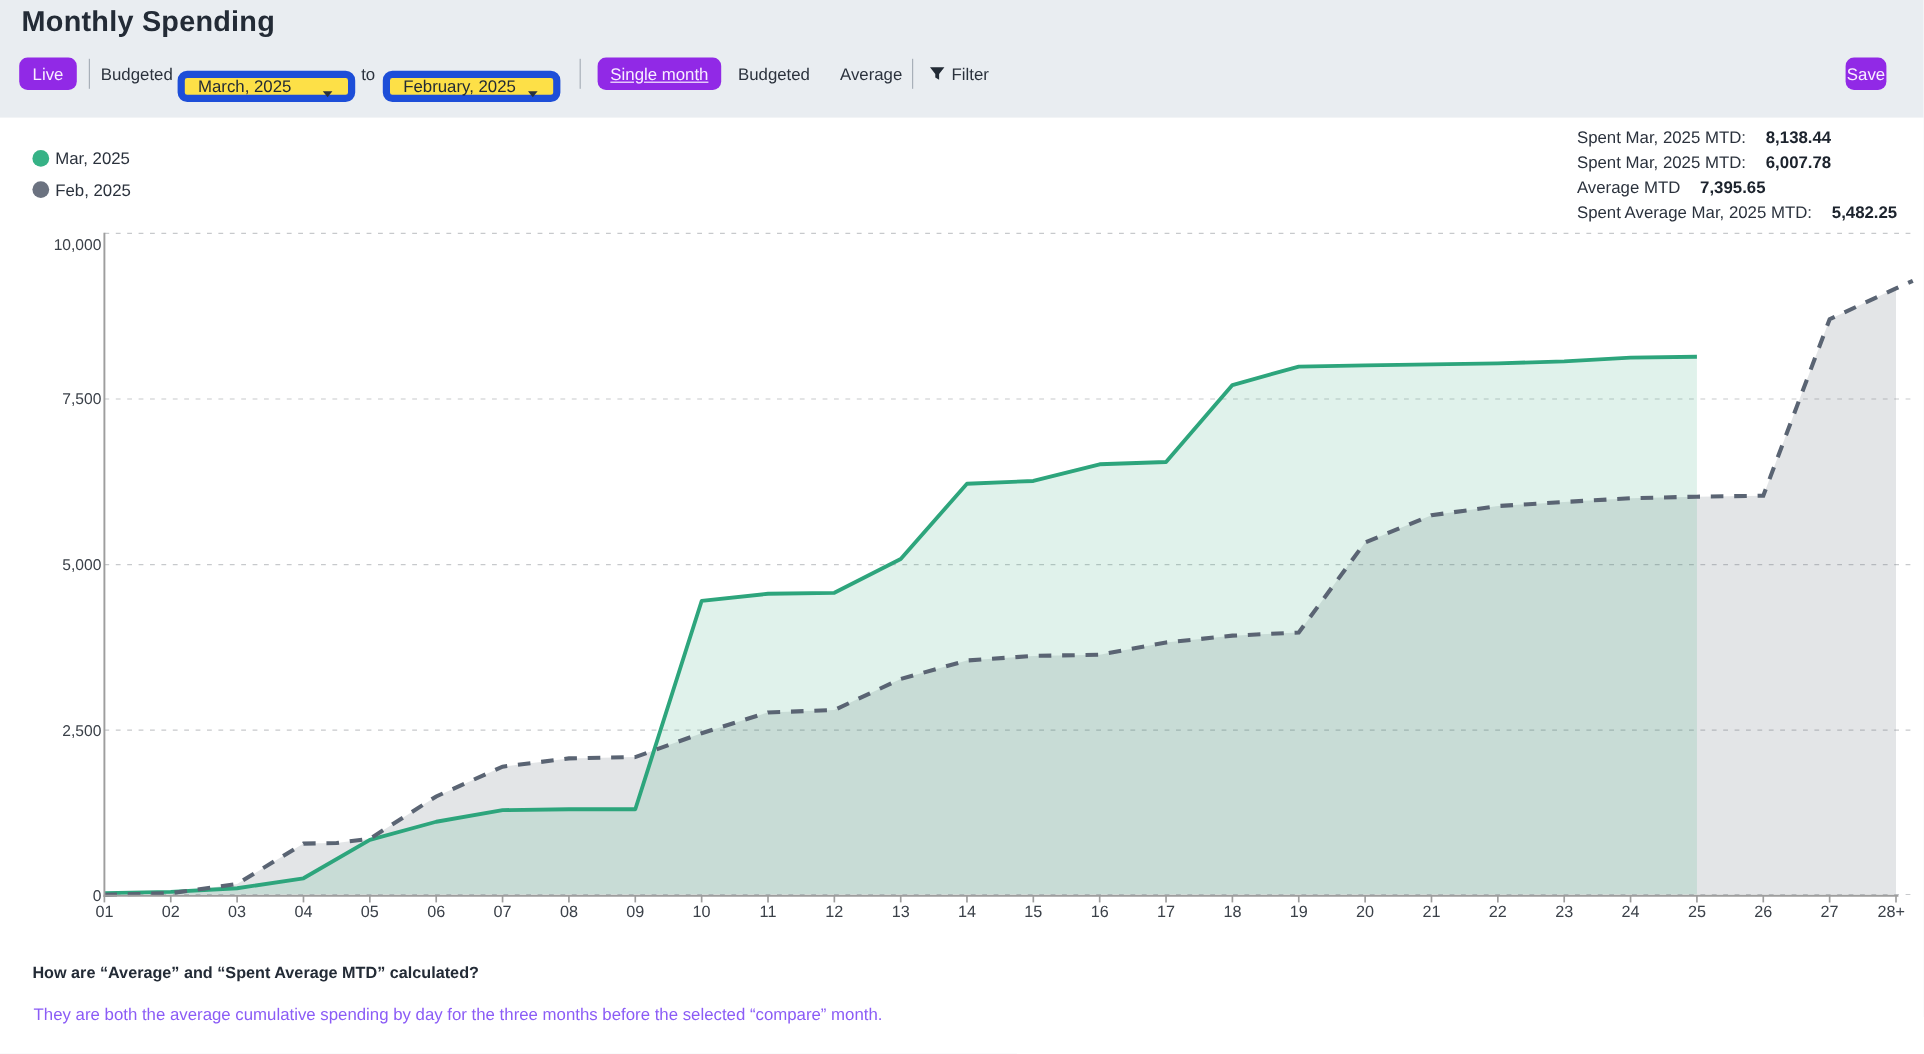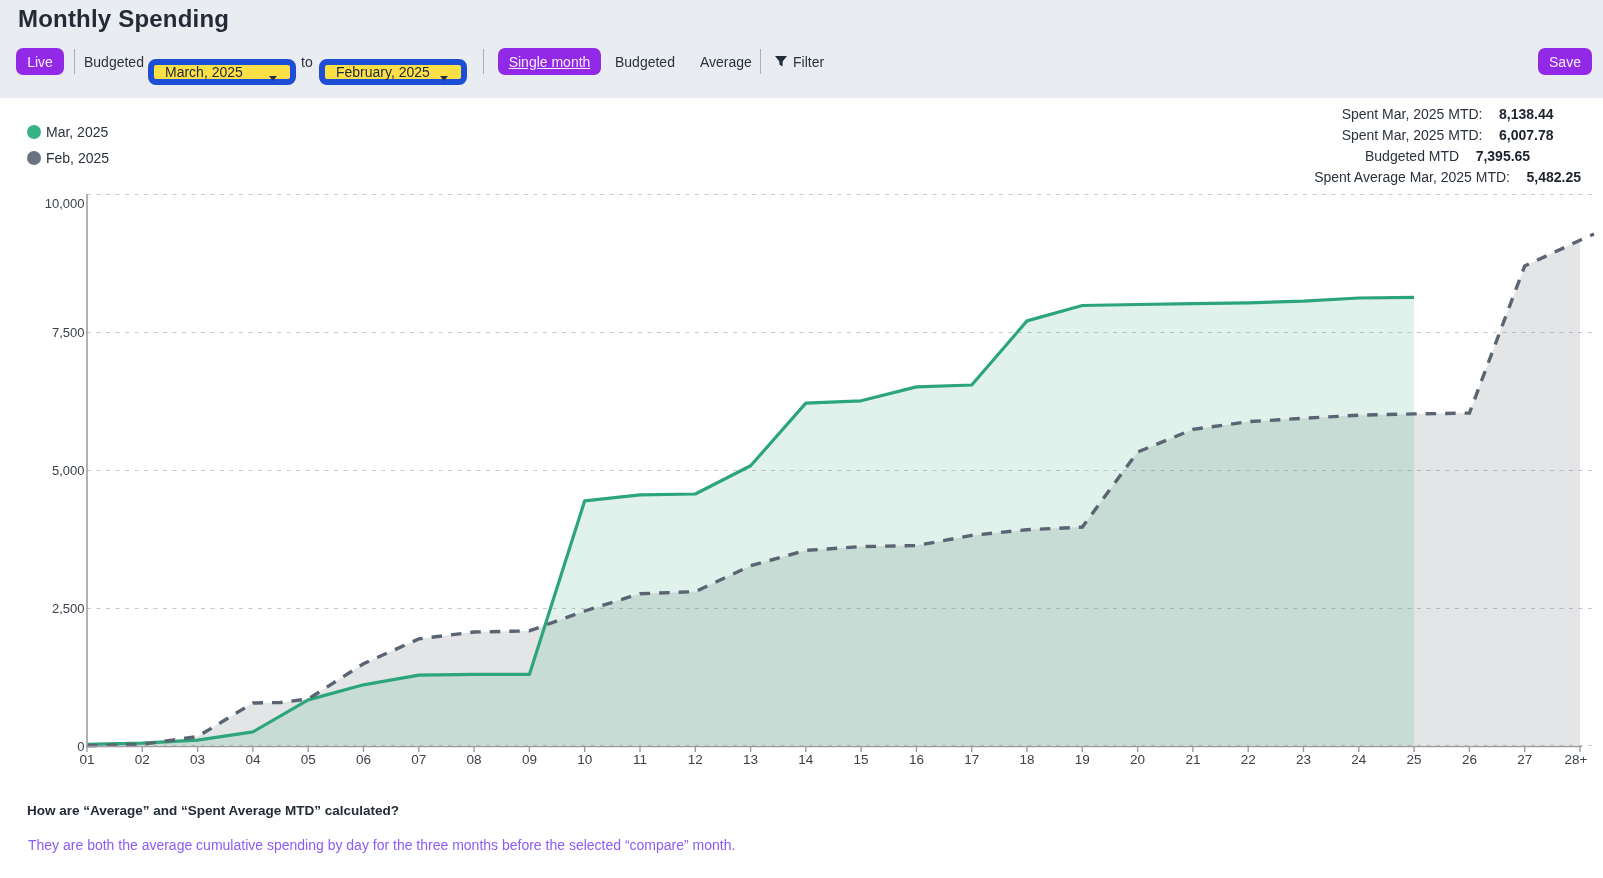--- a/index.html
+++ b/index.html
@@ -7,21 +7,21 @@
   .card{position:absolute;left:0;top:98px;width:1603px;height:780px;background:#ffffff;}
   .title{position:absolute;left:18px;top:5px;font-size:24px;font-weight:bold;color:#232b36;letter-spacing:0.2px;}
   .btn{position:absolute;top:48px;height:27px;background:#9129e6;color:#f9eeff;border-radius:7px;font-size:14px;display:flex;align-items:center;justify-content:center;box-sizing:border-box;}
   .divider{position:absolute;top:49px;width:1px;height:25px;background:#a8b0b9;}
   .tlabel{position:absolute;top:48px;height:27px;display:flex;align-items:center;font-size:14px;color:#2b323d;}
   .select{position:absolute;top:59px;height:26px;background:#fde047;border-radius:8px;border:6px solid #1d4ed8;box-sizing:border-box;font-size:14px;color:#232b36;display:flex;align-items:center;padding-left:11px;}
   .select .arr{position:absolute;right:13px;top:10.5px;width:0;height:0;border-left:4.5px solid transparent;border-right:4.5px solid transparent;border-top:5.5px solid #2b323d;}
   .legend{position:absolute;left:27px;font-size:14px;color:#2b323d;display:flex;align-items:center;}
   .legend .dot{width:14px;height:14px;border-radius:50%;margin-right:5px;}
   .stats{position:absolute;top:106px;right:22px;}
-  .srow{display:flex;justify-content:center;align-items:baseline;height:21px;font-size:14px;color:#2b323d;}
+  .srow{display:flex;justify-content:flex-start;align-items:baseline;height:21px;font-size:14px;color:#2b323d;}
   .srow .lab{text-align:right;}
   .srow .val{width:71px;text-align:right;font-weight:bold;color:#1c232d;}
   .q{position:absolute;left:27px;top:802.5px;font-size:13.5px;font-weight:bold;color:#232b36;}
   .p{position:absolute;left:28px;top:836.5px;font-size:14px;color:#8b5cf6;}
 </style>
 </head>
 <body>
 <div class="card"></div>
 
 <div class="title">Monthly Spending</div>
@@ -35,36 +35,36 @@
 <div class="divider" style="left:483px;"></div>
 <div class="btn" style="left:498px;width:103px;text-decoration:underline;">Single month</div>
 <div class="tlabel" style="left:615px;">Budgeted</div>
 <div class="tlabel" style="left:700px;">Average</div>
 <div class="divider" style="left:760px;"></div>
 <div class="tlabel" style="left:774px;">
   <svg width="14" height="14" viewBox="0 0 14 14" style="margin-right:5px;">
       <path d="M1 1 H13 L8.6 6.6 V11.5 L5.4 9.5 V6.6 Z" fill="#232b36"></path>
     </svg>
   Filter</div>
-<div class="btn" style="left:1538px;width:54px;">Save</div>
+<div class="btn" style="left:1538px;width:34px;">Save</div>
 
 <div class="legend" style="top:124px;"><span class="dot" style="background:#36b286;"></span>Mar, 2025</div>
 <div class="legend" style="top:150px;"><span class="dot" style="background:#6b7280;"></span>Feb, 2025</div>
 
 <div class="stats">
   <div class="srow">
       <span class="lab">Spent Mar, 2025 MTD:</span>
       <span class="val">8,138.44</span>
     </div>
   <div class="srow">
       <span class="lab">Spent Mar, 2025 MTD:</span>
       <span class="val">6,007.78</span>
     </div>
   <div class="srow">
-      <span class="lab">Budgeted MTD</span>
+      <span class="lab">Average MTD</span>
       <span class="val">7,395.65</span>
     </div>
   <div class="srow">
       <span class="lab">Spent Average Mar, 2025 MTD:</span>
       <span class="val">5,482.25</span>
     </div>
 </div>
 
 <div class="q">How are “Average” and “Spent Average MTD” calculated?</div>
 <div class="p">They are both the average cumulative spending by day for the three months before the selected “compare” month.</div>

